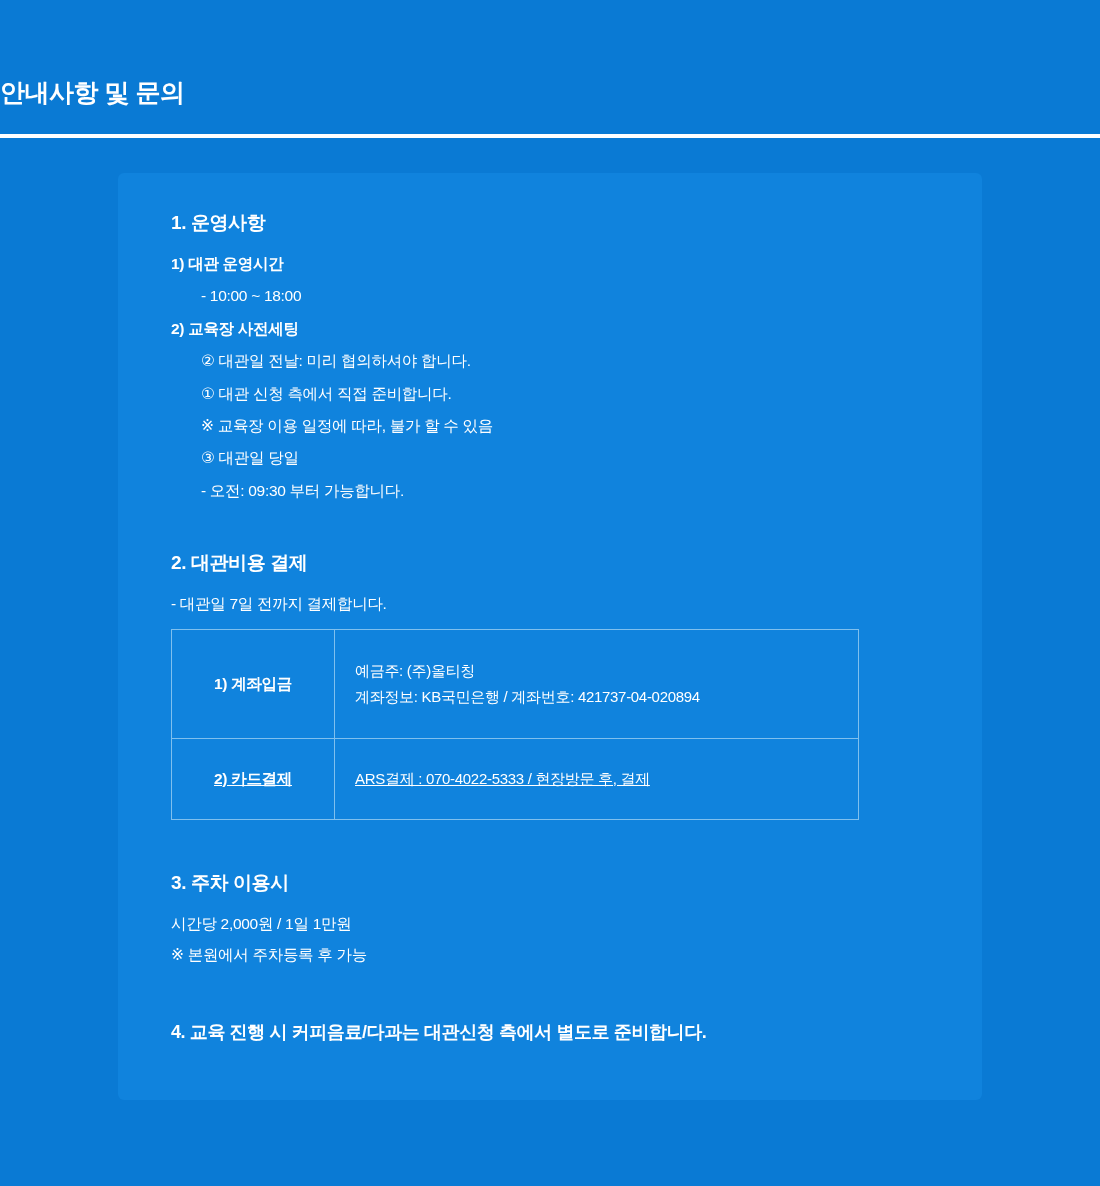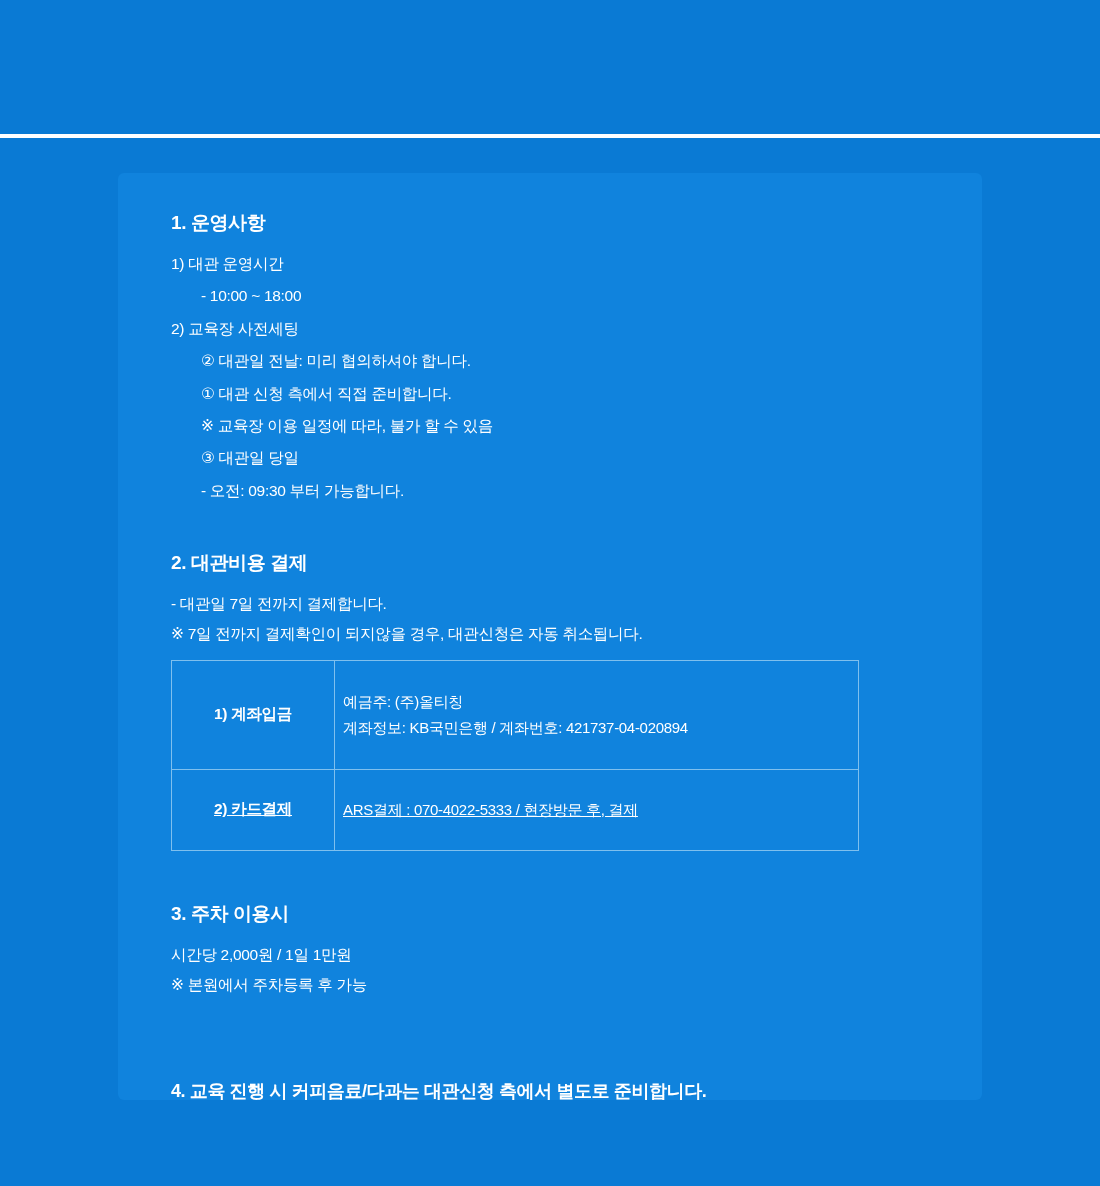--- a/index.html
+++ b/index.html
@@ -82,21 +82,21 @@
   }
 
   .line {
     font-size: 15.5px;
     letter-spacing: -0.3px;
     color: #ffffff;
     margin: 0 0 13px 0;
     line-height: 1.25;
   }
   .line.bold {
-    font-weight: normal;
+    font-weight: bold;
   }
   .indent1 {
     padding-left: 30px;
   }
   .line.tight {
     margin-bottom: 11px;
   }
 
   
   .pay-table {
@@ -113,67 +113,67 @@
     vertical-align: middle;
     padding: 0;
   }
   .pay-table td.label {
     width: 162px;
     text-align: center;
     font-weight: bold;
     font-size: 15.5px;
   }
   .pay-table td.value {
-    padding: 14px 0 14px 8px;
+    padding: 14px 0 14px 20px;
     line-height: 1.75;
   }
   .pay-table tr.row1 td {
     height: 80px;
   }
   .pay-table tr.row2 td {
     height: 52px;
     text-decoration: underline;
   }
   .pay-table td.value .v-line {
     display: block;
   }
 
   .final-note {
     font-size: 18px;
     font-weight: bold;
     letter-spacing: -0.4px;
     color: #ffffff;
-    margin-top: 84px;
+    margin-top: 56px;
   }
 </style>
 </head>
 <body>
 
 <div class="page">
 
   <div class="header">
+    <div class="header-title">안내사항 및 문의</div>
     <div class="header-rule"></div>
   </div>
 
   <div class="card">
     <div class="content">
 
       <div class="sec-title">1. 운영사항</div>
       <div class="line bold">1) 대관 운영시간</div>
       <div class="line indent1">- 10:00 ~ 18:00</div>
       <div class="line bold">2) 교육장 사전세팅</div>
       <div class="line indent1">② 대관일 전날: 미리 협의하셔야 합니다.</div>
       <div class="line indent1">① 대관 신청 측에서 직접 준비합니다.</div>
       <div class="line indent1">※ 교육장 이용 일정에 따라, 불가 할 수 있음</div>
       <div class="line indent1">③ 대관일 당일</div>
       <div class="line indent1">- 오전: 09:30 부터 가능합니다.</div>
 
       <div class="sec-title space-top">2. 대관비용 결제</div>
       <div class="line tight">- 대관일 7일 전까지 결제합니다.</div>
-      <div class="line tight">※ 7일 전까지 결제확인이 되지않을 경우, 대관신청은 자동 취소됩니다.</div>
 
       <table class="pay-table">
         <tbody>
           <tr class="row1">
             <td class="label">1) 계좌입금</td>
             <td class="value">
               <span class="v-line">예금주: (주)올티칭</span>
               <span class="v-line">계좌정보: KB국민은행 / 계좌번호: 421737-04-020894</span>
             </td>
           </tr>

